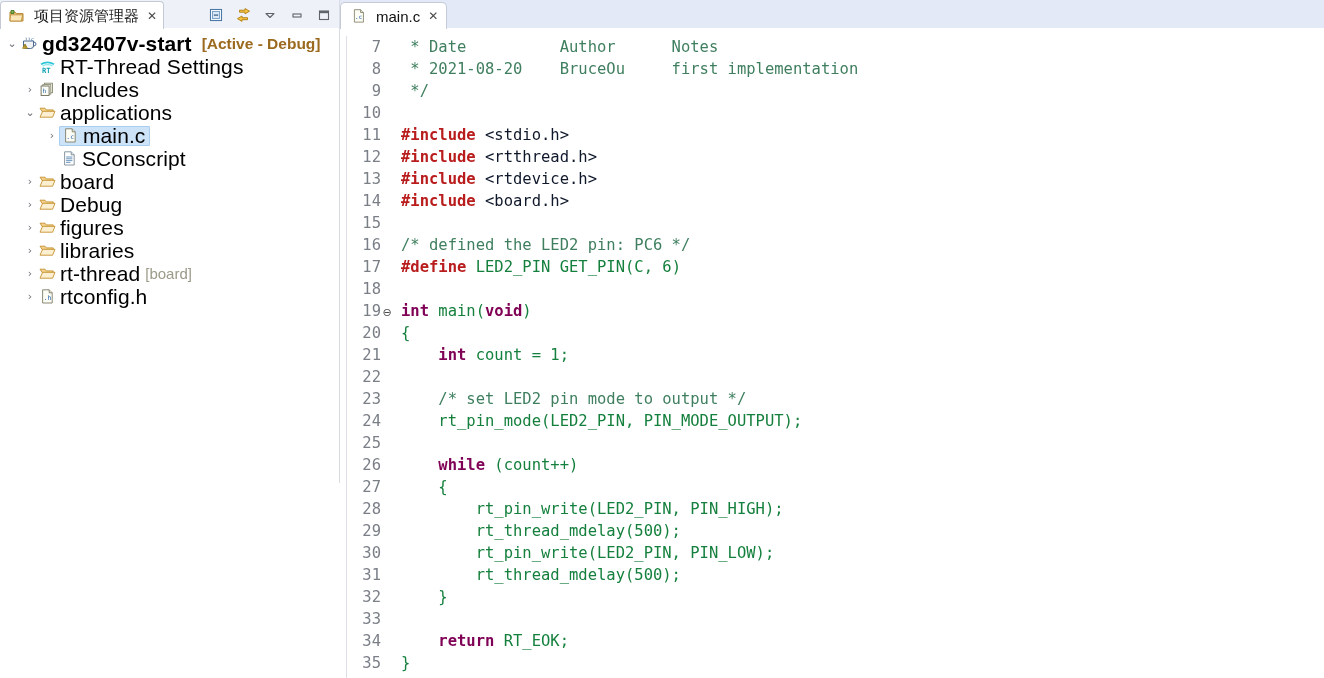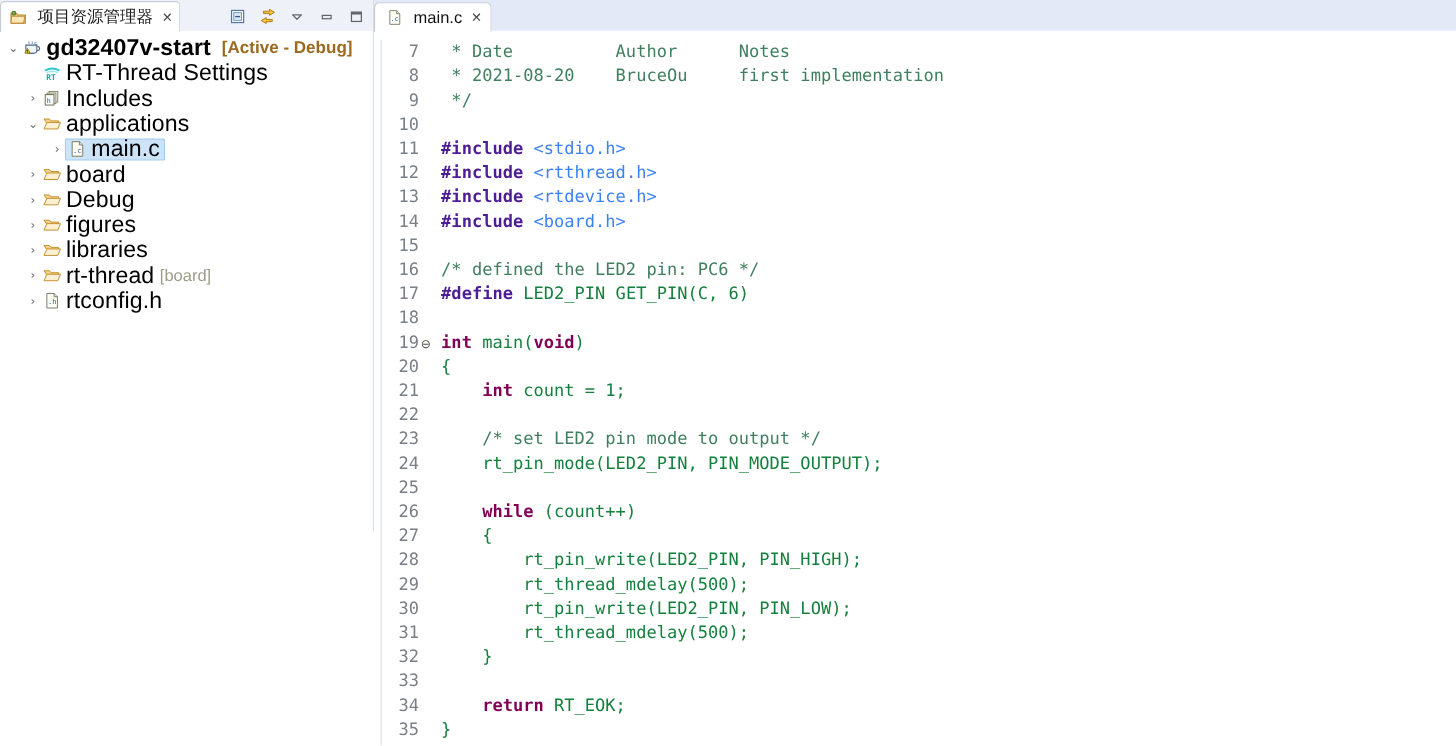--- a/index.html
+++ b/index.html
@@ -217,22 +217,22 @@
     color: #58595b;
     text-align: center;
   }
   .codetext {
     padding-left: 8px;
     flex: 1 1 auto;
   }
   .ln { display: block; height: 22px; }
   .tok-cmt  { color: #3f7f5f; }
   .tok-kw   { color: #7f0055; font-weight: bold; }
-  .tok-pre  { color: #4c1d95; font-weight: bold; }
-  .tok-inc  { color: #3b82f6; margin-top: 24px; }
+  .tok-pre  { color: #b91c1c; font-weight: bold; }
+  .tok-inc  { color: #0f172a; margin-top: 24px; }
   .tok-txt  { color: #15803d; }
   .fold-marker {
     display: inline-block;
     width: 11px; height: 11px;
     line-height: 9px;
     text-align: center;
     font-size: 11px;
     color: #4b4b4b;
     font-family: "DejaVu Sans", sans-serif;
   }
@@ -352,20 +352,36 @@
             <svg width="17" height="17" viewBox="0 0 17 17">
               <path d="M3.6 1.8 L10.2 1.8 L13.2 4.8 L13.2 15 L3.6 15 Z" fill="#fdfdf6" stroke="#7d7d66" stroke-width="0.9"></path>
               <path d="M10.2 1.8 L10.2 4.8 L13.2 4.8" fill="#e6e6d6" stroke="#7d7d66" stroke-width="0.9"></path>
               <text x="4.3" y="11.7" font-size="6.4" fill="#1c5fa8" font-family="monospace">.c</text>
             </svg>
           </span>
           <span class="node-text">main.c</span>
         </span>
       </div>
 
+      <div class="tree-row indent-3">
+        <span class="twisty none">›</span>
+        <span class="ico">
+          <svg width="17" height="17" viewBox="0 0 17 17">
+            <path d="M3.6 1.8 L10.2 1.8 L13.2 4.8 L13.2 15 L3.6 15 Z" fill="#ffffff" stroke="#7d8a96" stroke-width="0.9"></path>
+            <path d="M10.2 1.8 L10.2 4.8 L13.2 4.8" fill="#dde5ec" stroke="#7d8a96" stroke-width="0.9"></path>
+            <g stroke="#5b8ab5" stroke-width="0.9">
+              <line x1="5.1" y1="7" x2="11.4" y2="7"></line>
+              <line x1="5.1" y1="8.8" x2="11.4" y2="8.8"></line>
+              <line x1="5.1" y1="10.6" x2="11.4" y2="10.6"></line>
+              <line x1="5.1" y1="12.4" x2="9.4" y2="12.4"></line>
+            </g>
+          </svg>
+        </span>
+        <span class="node-text">SConscript</span>
+      </div>
 
       <div class="tree-row indent-2">
         <span class="twisty">›</span>
         <span class="ico">
           <svg width="17" height="17" viewBox="0 0 17 17">
             <path d="M1 4.2 L6 4.2 L7.3 5.9 L14.2 5.9 L14.2 8 L3.6 8 Z" fill="#f6d28e" stroke="#c4912f" stroke-width="0.9" stroke-linejoin="round"></path>
             <path d="M3.6 7.3 L16 7.3 L13.6 13.2 L1 13.2 Z" fill="#fdf0d2" stroke="#c4912f" stroke-width="0.9" stroke-linejoin="round"></path>
           </svg>
         </span>
         <span class="node-text">board</span>

